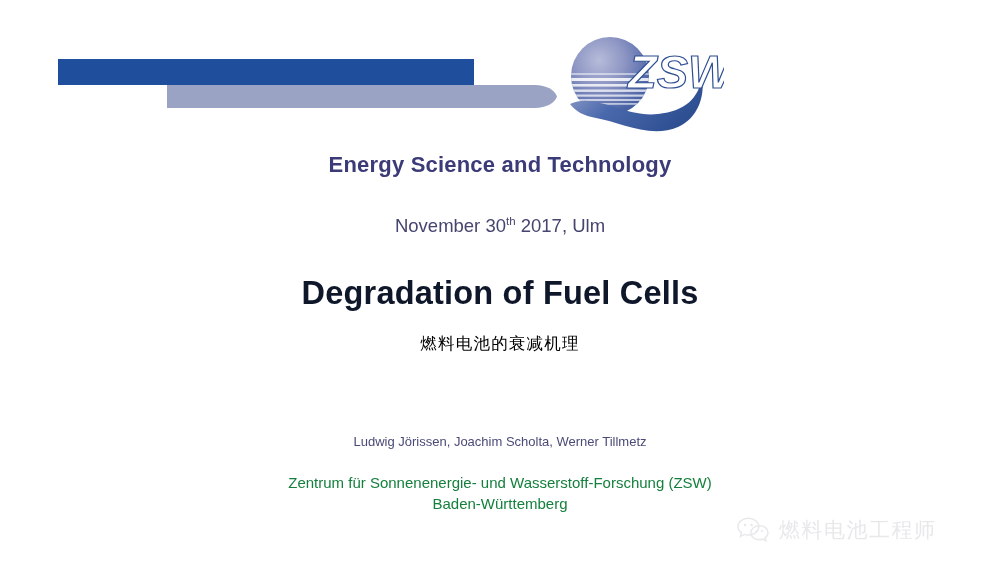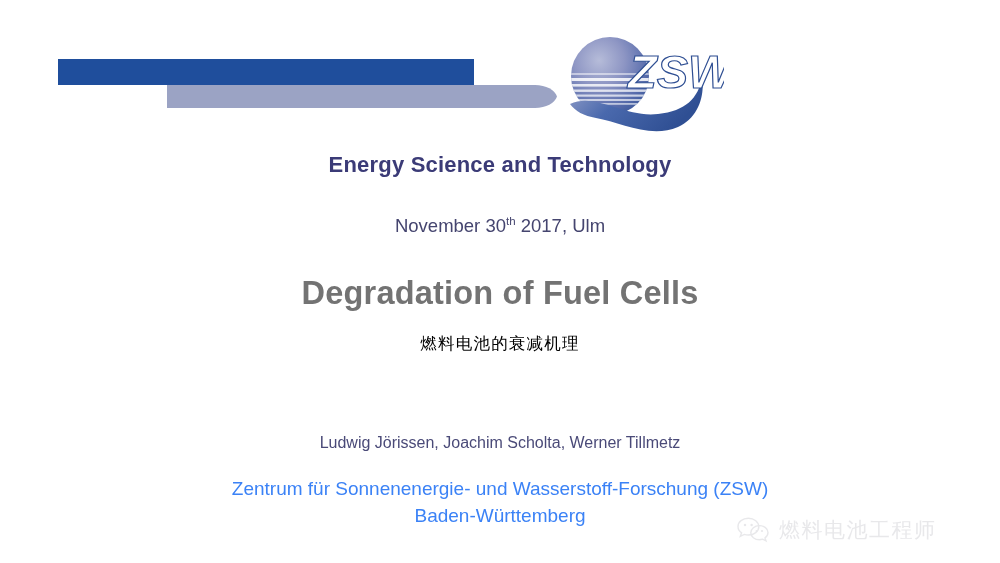--- a/index.html
+++ b/index.html
@@ -75,42 +75,42 @@
     margin-top: 41px;
   }
   .event-date sup {
     font-size: 11.5px;
     vertical-align: super;
     line-height: 0;
   }
   .slide-title {
     font-size: 32.5px;
     font-weight: bold;
-    color: #737373;
+    color: #0f172a;
     letter-spacing: 0.2px;
     line-height: 1;
     margin-top: 41px;
   }
   .slide-subtitle-cn {
     font-size: 16.5px;
     color: #000000;
     line-height: 1;
     margin-top: 27px;
     letter-spacing: 1.2px;
     font-family: "DejaVu Sans", sans-serif;
   }
   .authors {
-    font-size: 16px;
+    font-size: 13px;
     color: #4a4a78;
     line-height: 1;
     margin-top: 82px;
   }
   .affiliation {
-    font-size: 19px;
-    color: #3b82f6;
+    font-size: 15px;
+    color: #15803d;
     line-height: 1.45;
     margin-top: 24px;
   }
 
   
   #watermark {
     position: absolute;
     left: 736px;
     top: 509px;
     width: 254px;

